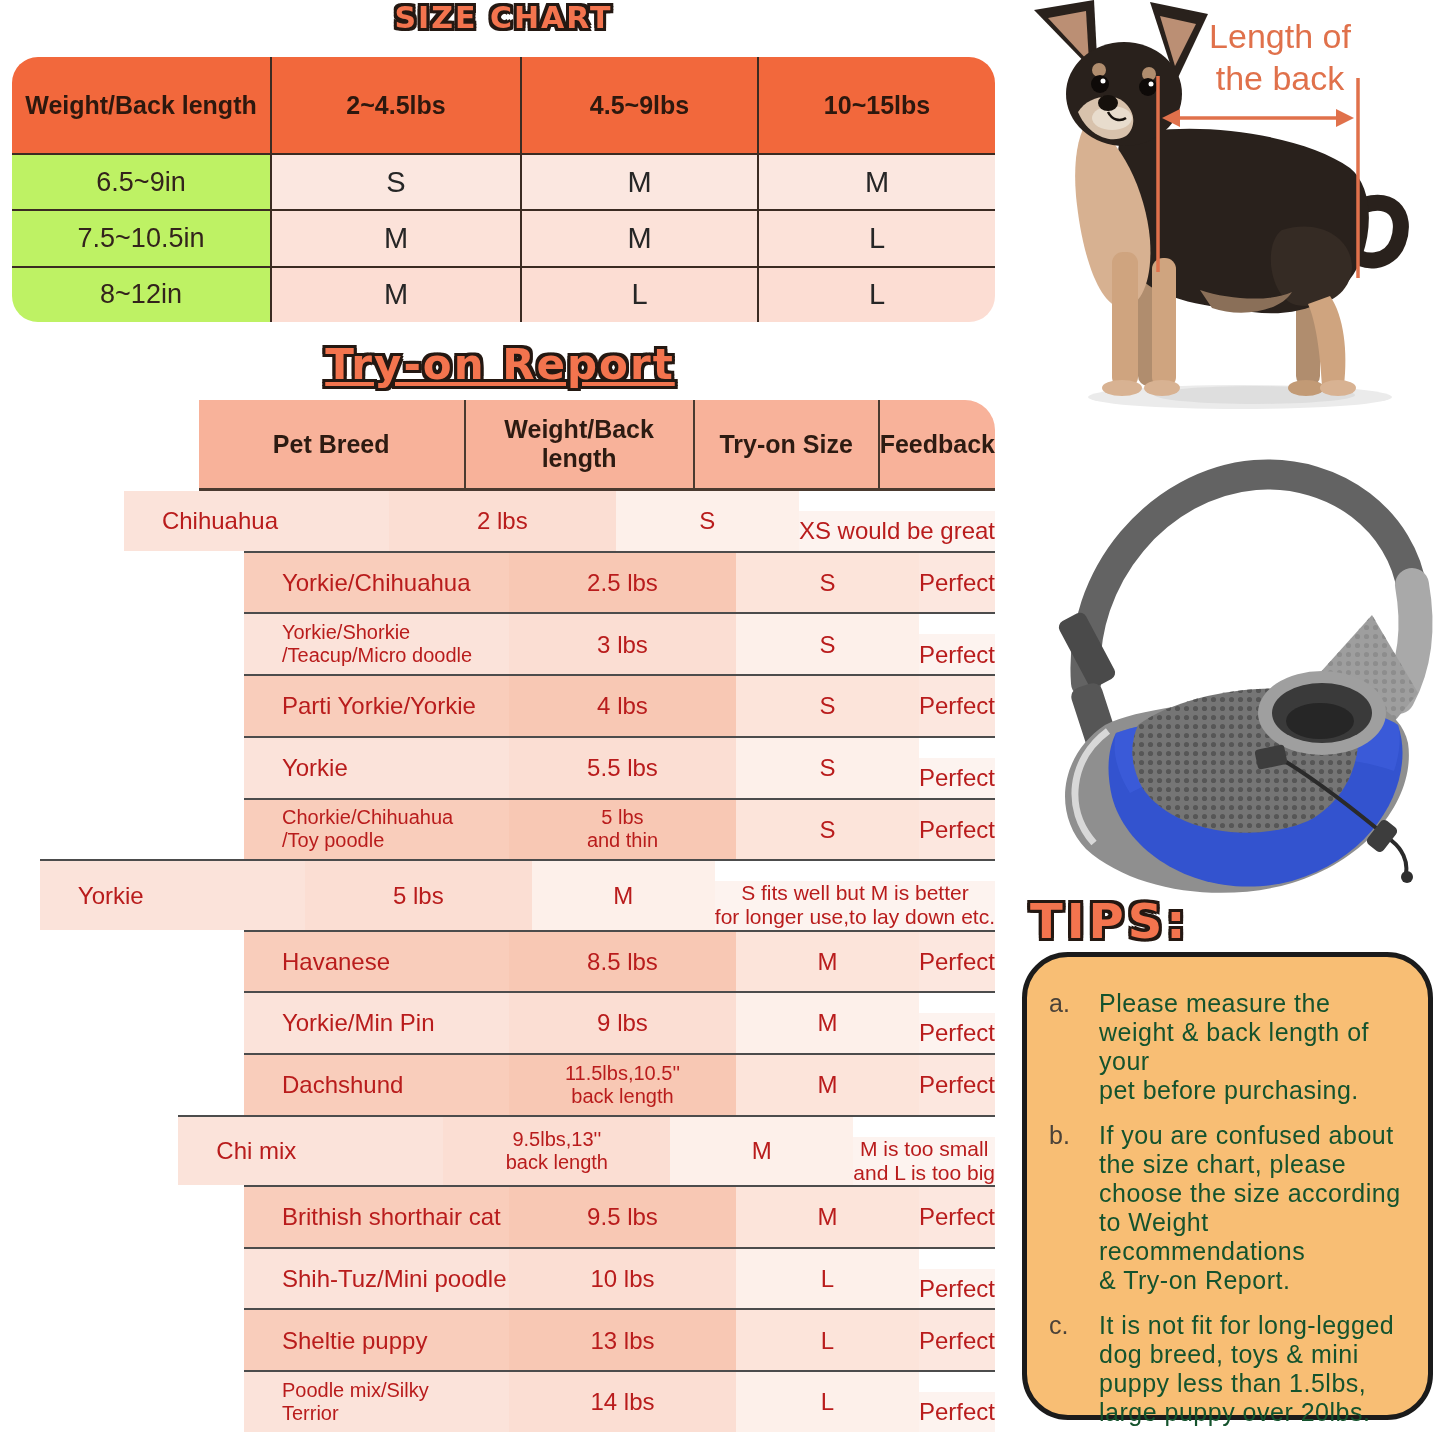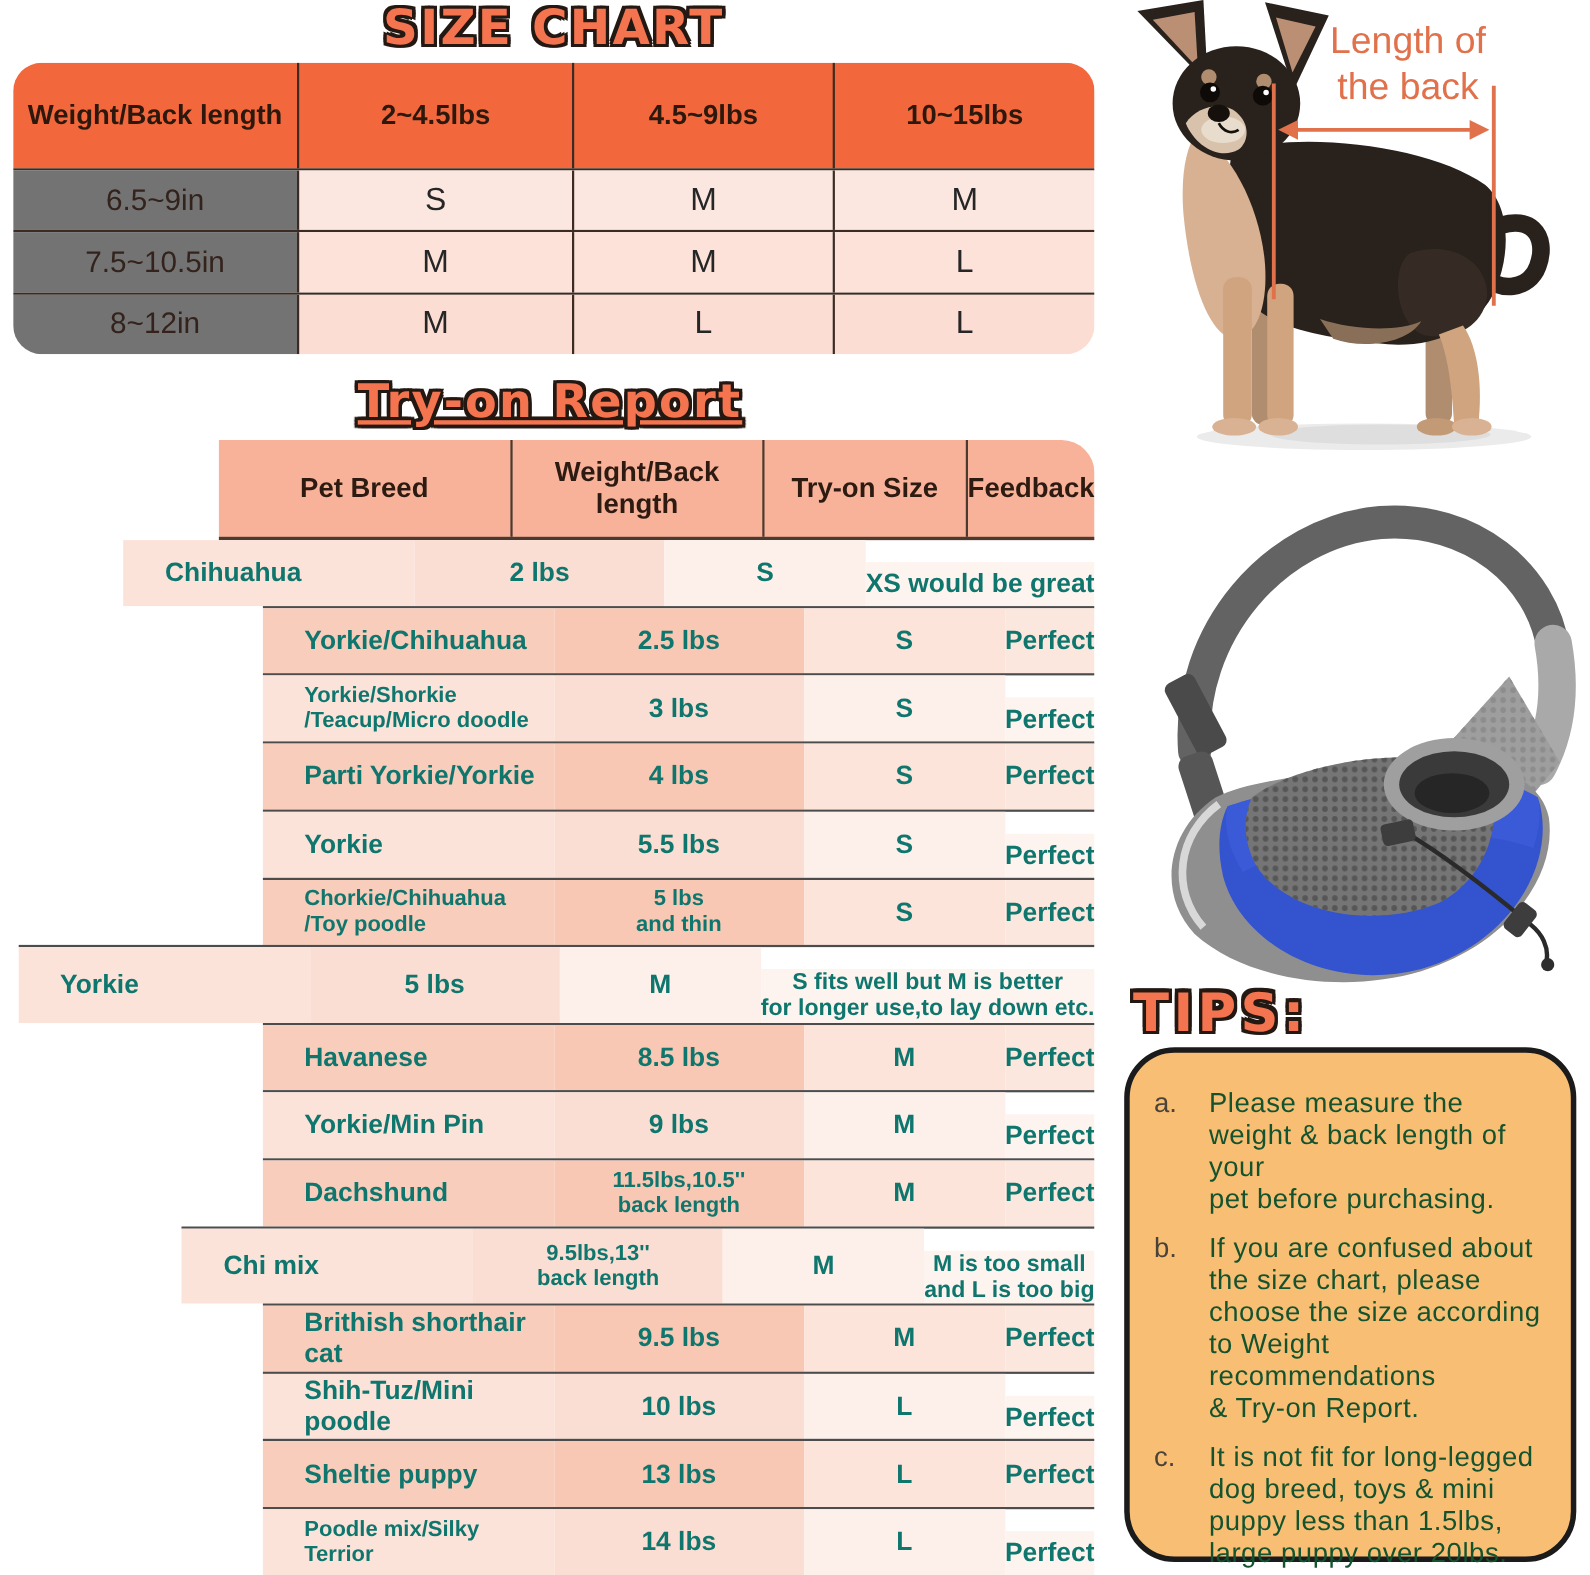--- a/index.html
+++ b/index.html
@@ -4,52 +4,52 @@
 <style>
   html,body{margin:0;padding:0;background:#ffffff;}
   .canvas{position:relative;width:1445px;height:1432px;background:#ffffff;overflow:hidden;
           font-family:"Liberation Sans",sans-serif;color:#222;}
 
   
   .bubble{position:absolute;font-family:"DejaVu Sans",sans-serif;font-weight:bold;color:#f3744e;
           letter-spacing:2px;text-align:center;
           text-shadow:-3px -3px 0 #241812,3px -3px 0 #241812,-3px 3px 0 #241812,3px 3px 0 #241812,
                       -3px 0 0 #241812,3px 0 0 #241812,0 -3px 0 #241812,0 3px 0 #241812;}
-  .size-title{left:12px;top:0px;width:983px;font-size:44px;}
+  .size-title{left:12px;top:0px;width:983px;font-size:30px;}
   .tryon-title{left:5px;top:340px;width:990px;font-size:42px;text-decoration:underline;}
   .tips-title{left:1030px;top:893px;width:300px;font-size:48px;text-align:left;letter-spacing:4px;}
 
   
   .sc-table{position:absolute;left:12px;top:57px;width:983px;height:265px;border-radius:26px;
             overflow:hidden;display:flex;flex-direction:column;}
   .sc-head{height:96px;display:flex;background:#f2683c;}
   .sc-row{flex:1;display:flex;border-top:2px solid #3b2b22;}
   .sc-c{display:flex;align-items:center;justify-content:center;text-align:center;}
   .sc-c+.sc-c{border-left:2px solid #3b2b22;}
   .scw0{width:258px;}.scw1{width:248px;}.scw2{width:235px;}.scw3{flex:1;}
   .sc-head .sc-c{font-weight:bold;font-size:25px;color:#2d180e;}
-  .sc-label{background:#737373;font-size:27px;color:#33231c;}
+  .sc-label{background:#bef264;font-size:27px;color:#33231c;}
   .sc-r0 .sc-val{background:#fbe7e0;}
   .sc-r1 .sc-val{background:#fce2d9;}
   .sc-r2 .sc-val{background:#fcddd3;}
   .sc-val{font-size:29px;color:#262626;}
 
   
   .tt-table{position:absolute;left:5px;top:400px;width:990px;height:1032px;
             border-radius:30px 30px 0 0;overflow:hidden;display:flex;flex-direction:column;align-items:flex-end;}
   .tt-head{height:88px;display:flex;background:#f8b29a;border-bottom:3px solid #4a3a30;}
   .tt-head .tc{font-weight:bold;font-size:25px;color:#2d1b12;}
   .tt-head .tc+.tc{border-left:2px solid #4a3a30;}
   .tt-row{flex:1;display:flex;}
   .tt-row+.tt-row{border-top:2px solid #4c4c4c;}
   .tc{display:flex;align-items:center;justify-content:center;text-align:center;
       white-space:pre-line;line-height:1.15;}
   .w0{width:265px;}.w1{width:227px;}.w2{width:183px;}.w3{flex:1;}
   .tc.breed{justify-content:flex-start;text-align:left;padding-left:38px;box-sizing:border-box;}
-  .tt-row .tc{font-size:24px;color:#0f766e;font-weight:bold;}
+  .tt-row .tc{font-size:24px;color:#b91c1c;}
   .tc.sm{font-size:20px;}
   .tc.smf{font-size:21px;}
   .lt .w0{background:#fbe3da;} .lt .w1{background:#fbded3;} .lt .w2{background:#fdf0ea;} .lt .w3{background:#fdf3ef;margin-top:20px;}
   .dk .w0{background:#f9cdbb;} .dk .w1{background:#f8c8b4;} .dk .w2{background:#fce4da;} .dk .w3{background:#fce7df;}
 
   
   .dog-fig{position:absolute;left:1000px;top:0px;width:445px;height:415px;}
   .bag-fig{position:absolute;left:1020px;top:425px;width:425px;height:470px;}
 
   

